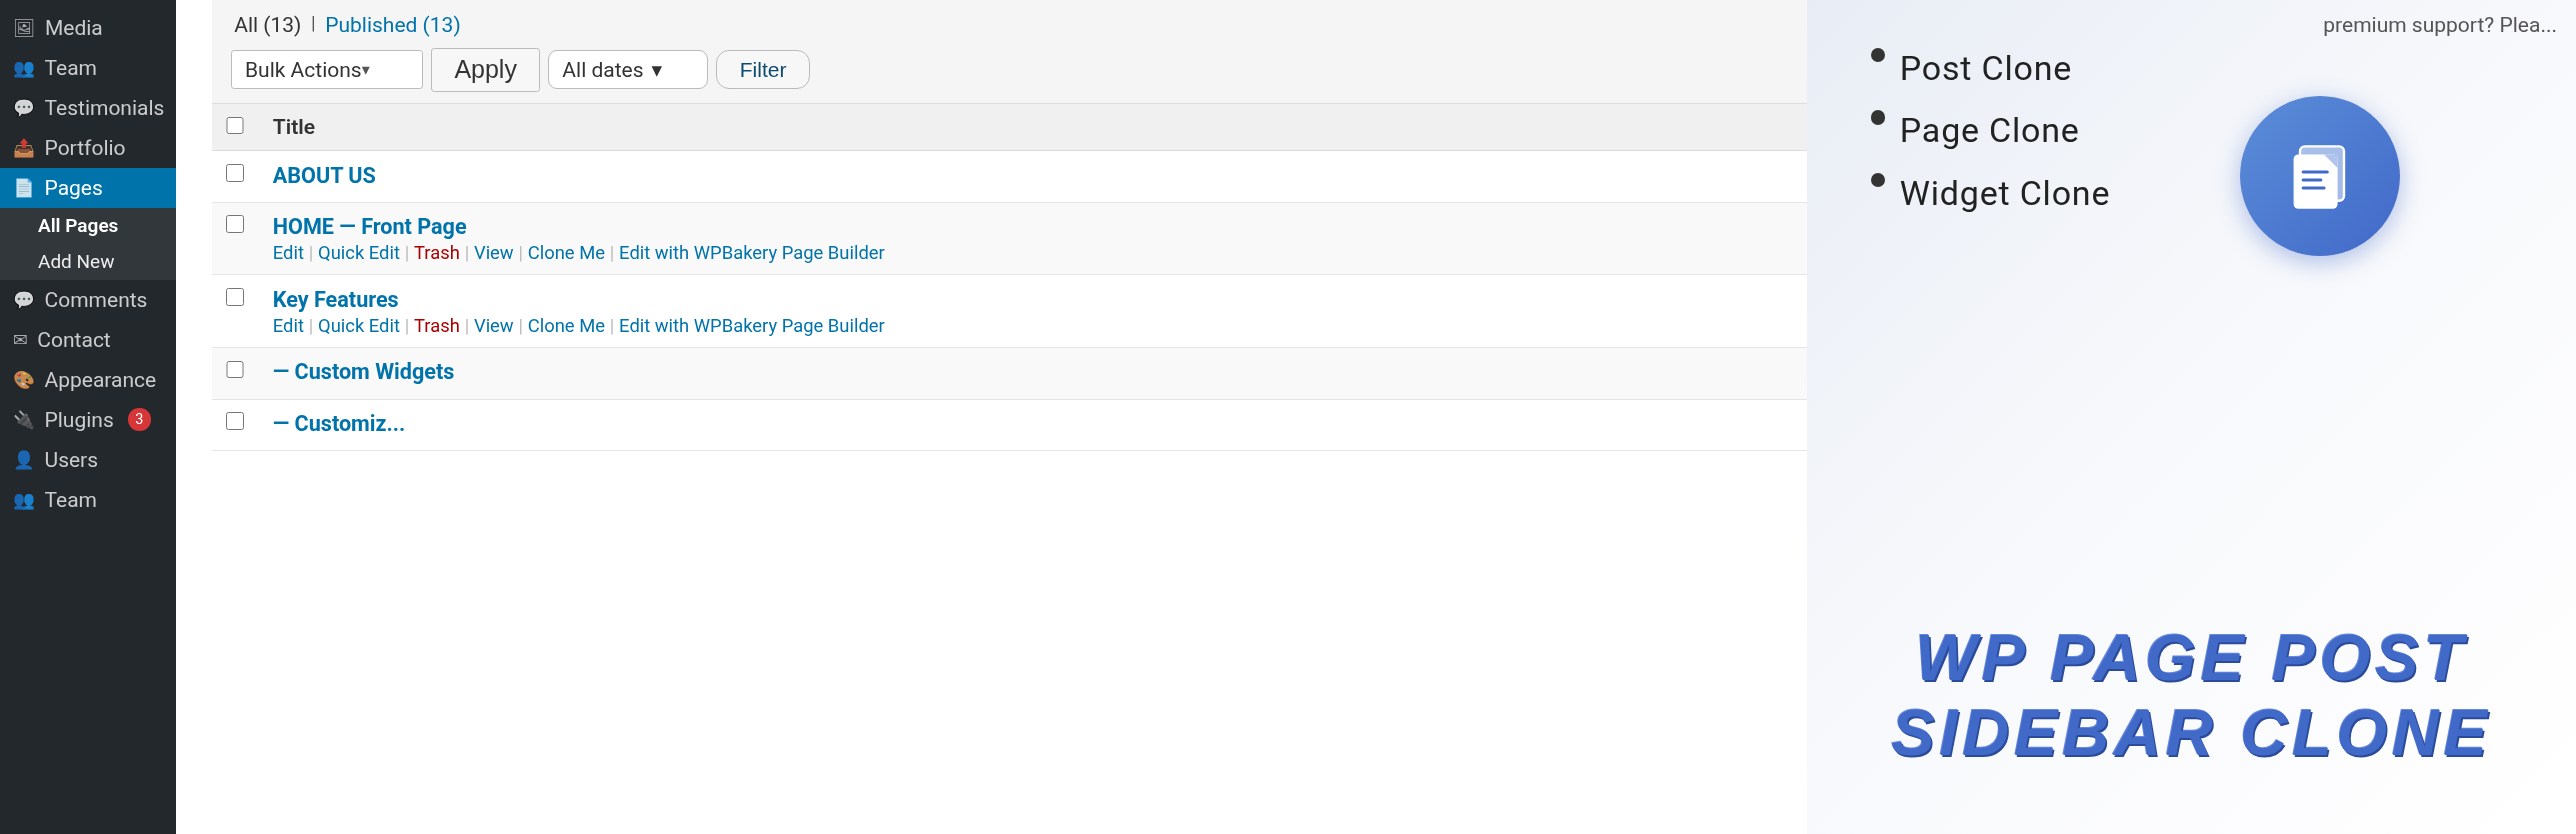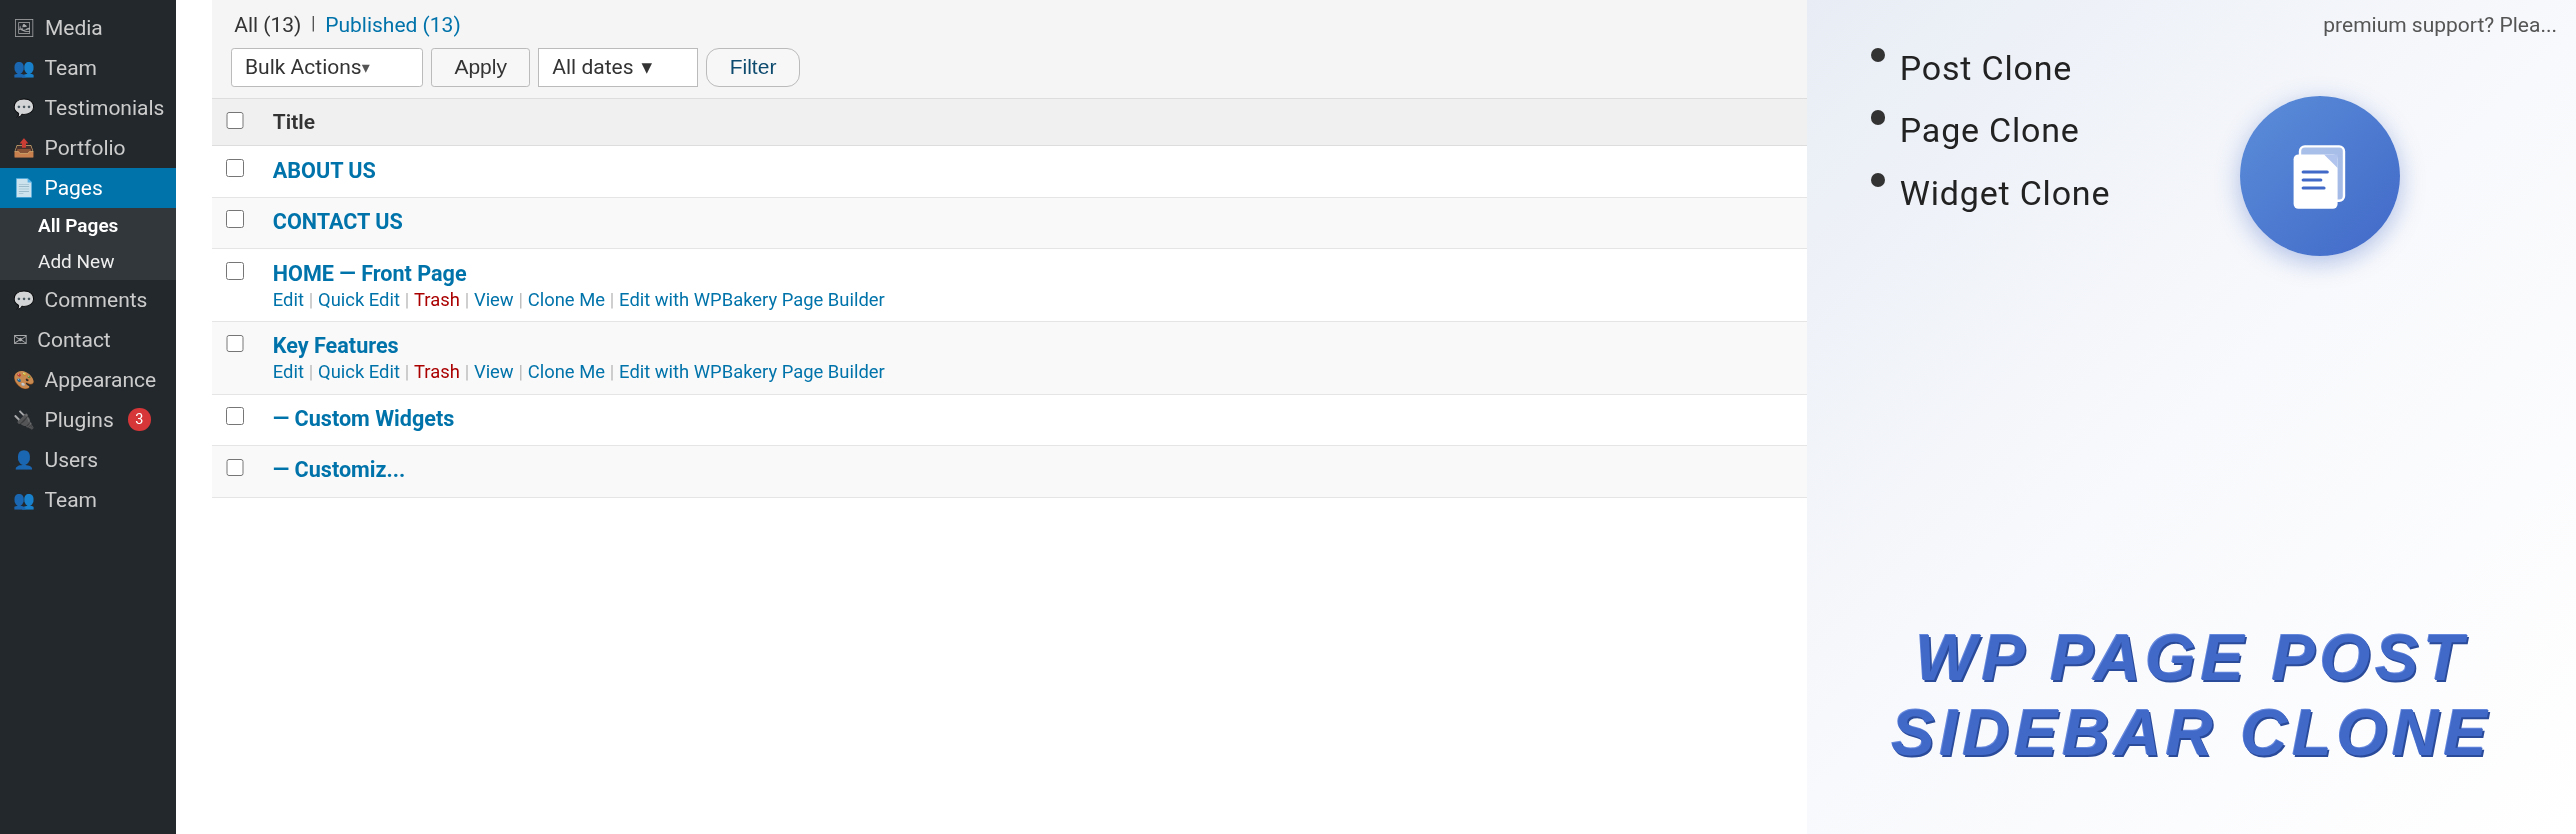--- a/index.html
+++ b/index.html
@@ -100,30 +100,30 @@
       cursor: pointer;
       gap: 0;
       min-width: 192px;
     }
     .bulk-actions-select .arrow { font-size: 16px; color: #555; }
     .apply-btn {
       background: #f7f7f7;
       border: 0.8px solid #bbb;
       border-radius: 3.2px;
       padding: 6.4px 22.4px;
-      font-size: 21px;
+      font-size: 25px;
       color: #333;
       cursor: pointer;
     }
     .date-select {
       display: flex;
       align-items: center;
       background: #fff;
       border: 0.8px solid #bbb;
-      border-radius: 0;
+      border-radius: 9px;
       padding: 6.4px 13px;
       font-size: 21px;
       color: #333;
       cursor: pointer;
       gap: 8px;
       min-width: 160px;
     }
     .filter-btn {
       background: #f7f7f7;
       border: 0.8px solid #bbb;
@@ -366,26 +366,20 @@
           </th>
           <th>Title</th>
         </tr>
       </thead>
       <tbody id="pages-tbody">
 
       <tr>
             <td class="cb"><input type="checkbox" class="checkbox-input" style=""></td>
             <td>
               <a class="page-title-link">ABOUT US</a>
-            </td>
-          </tr>
-          <tr>
-            <td class="cb"><input type="checkbox" class="checkbox-input" style=""></td>
-            <td>
-              <a class="page-title-link">CONTACT US</a>
             </td>
           </tr>
           <tr>
             <td class="cb"><input type="checkbox" class="checkbox-input" style=""></td>
             <td>
               <a class="page-title-link">HOME — Front Page</a>
               <div class="row-actions">
                 <a>Edit</a>
                 <span class="sep"> | </span>
                 <a>Quick Edit</a>

